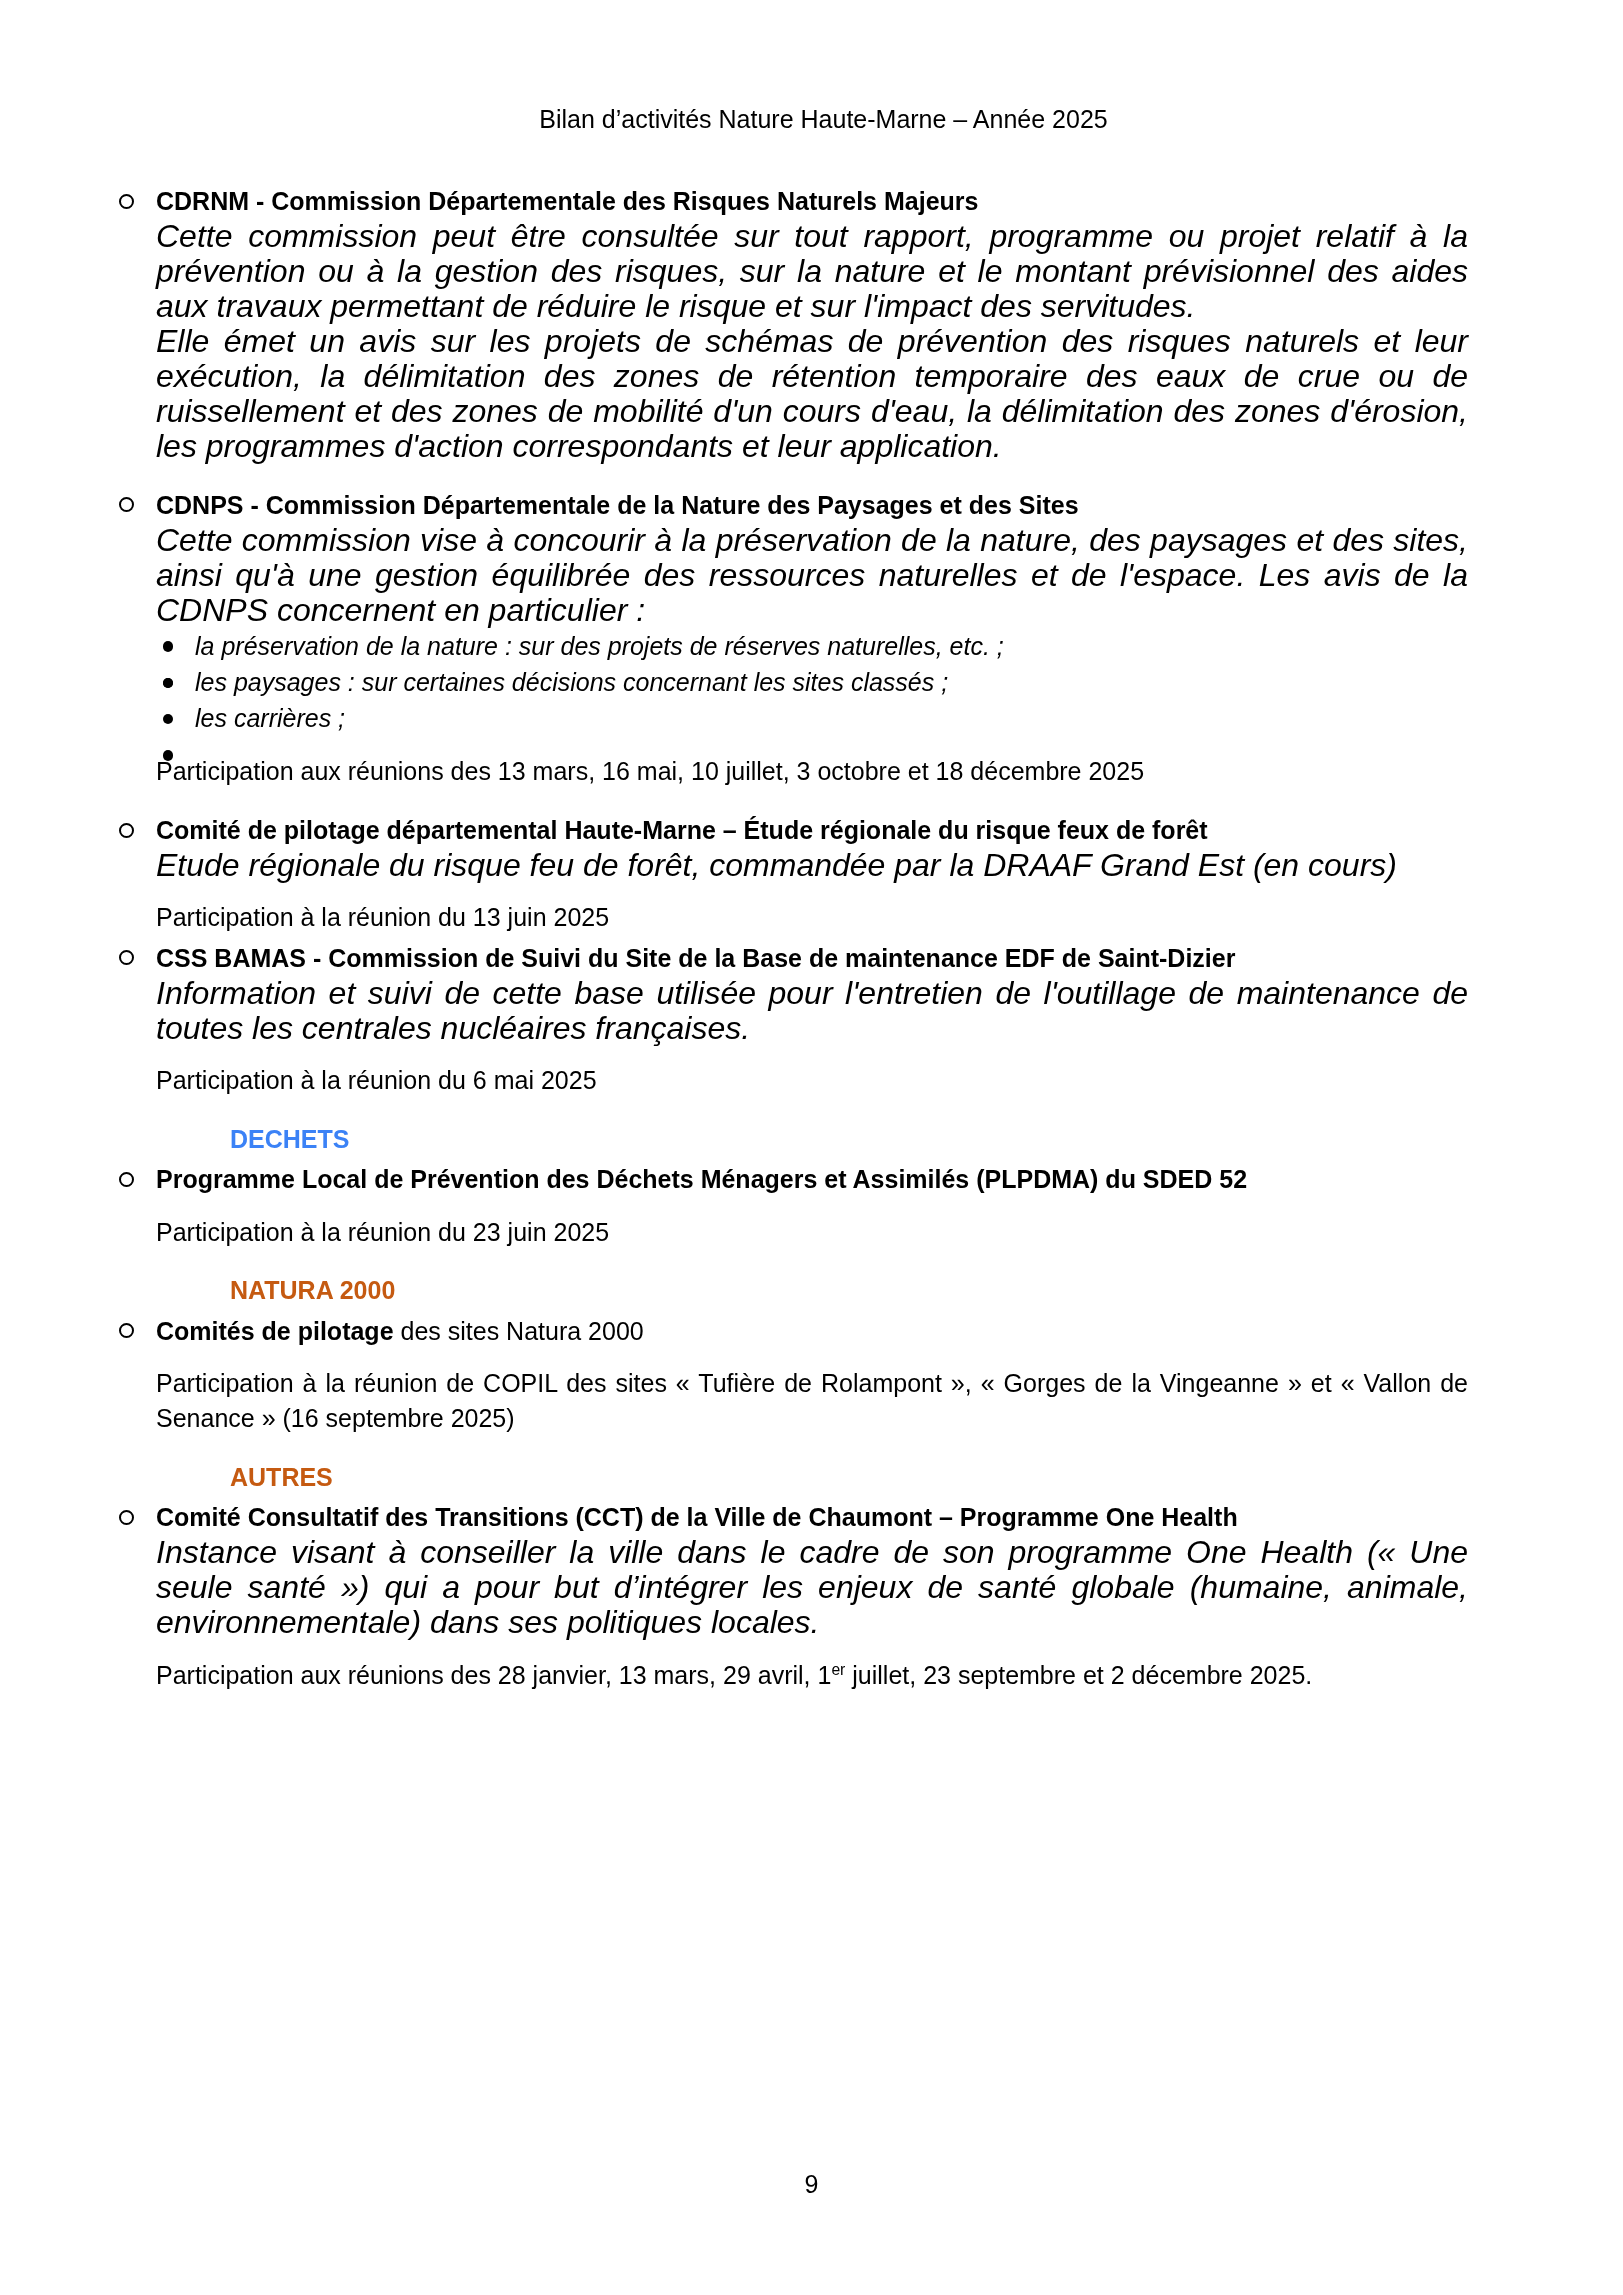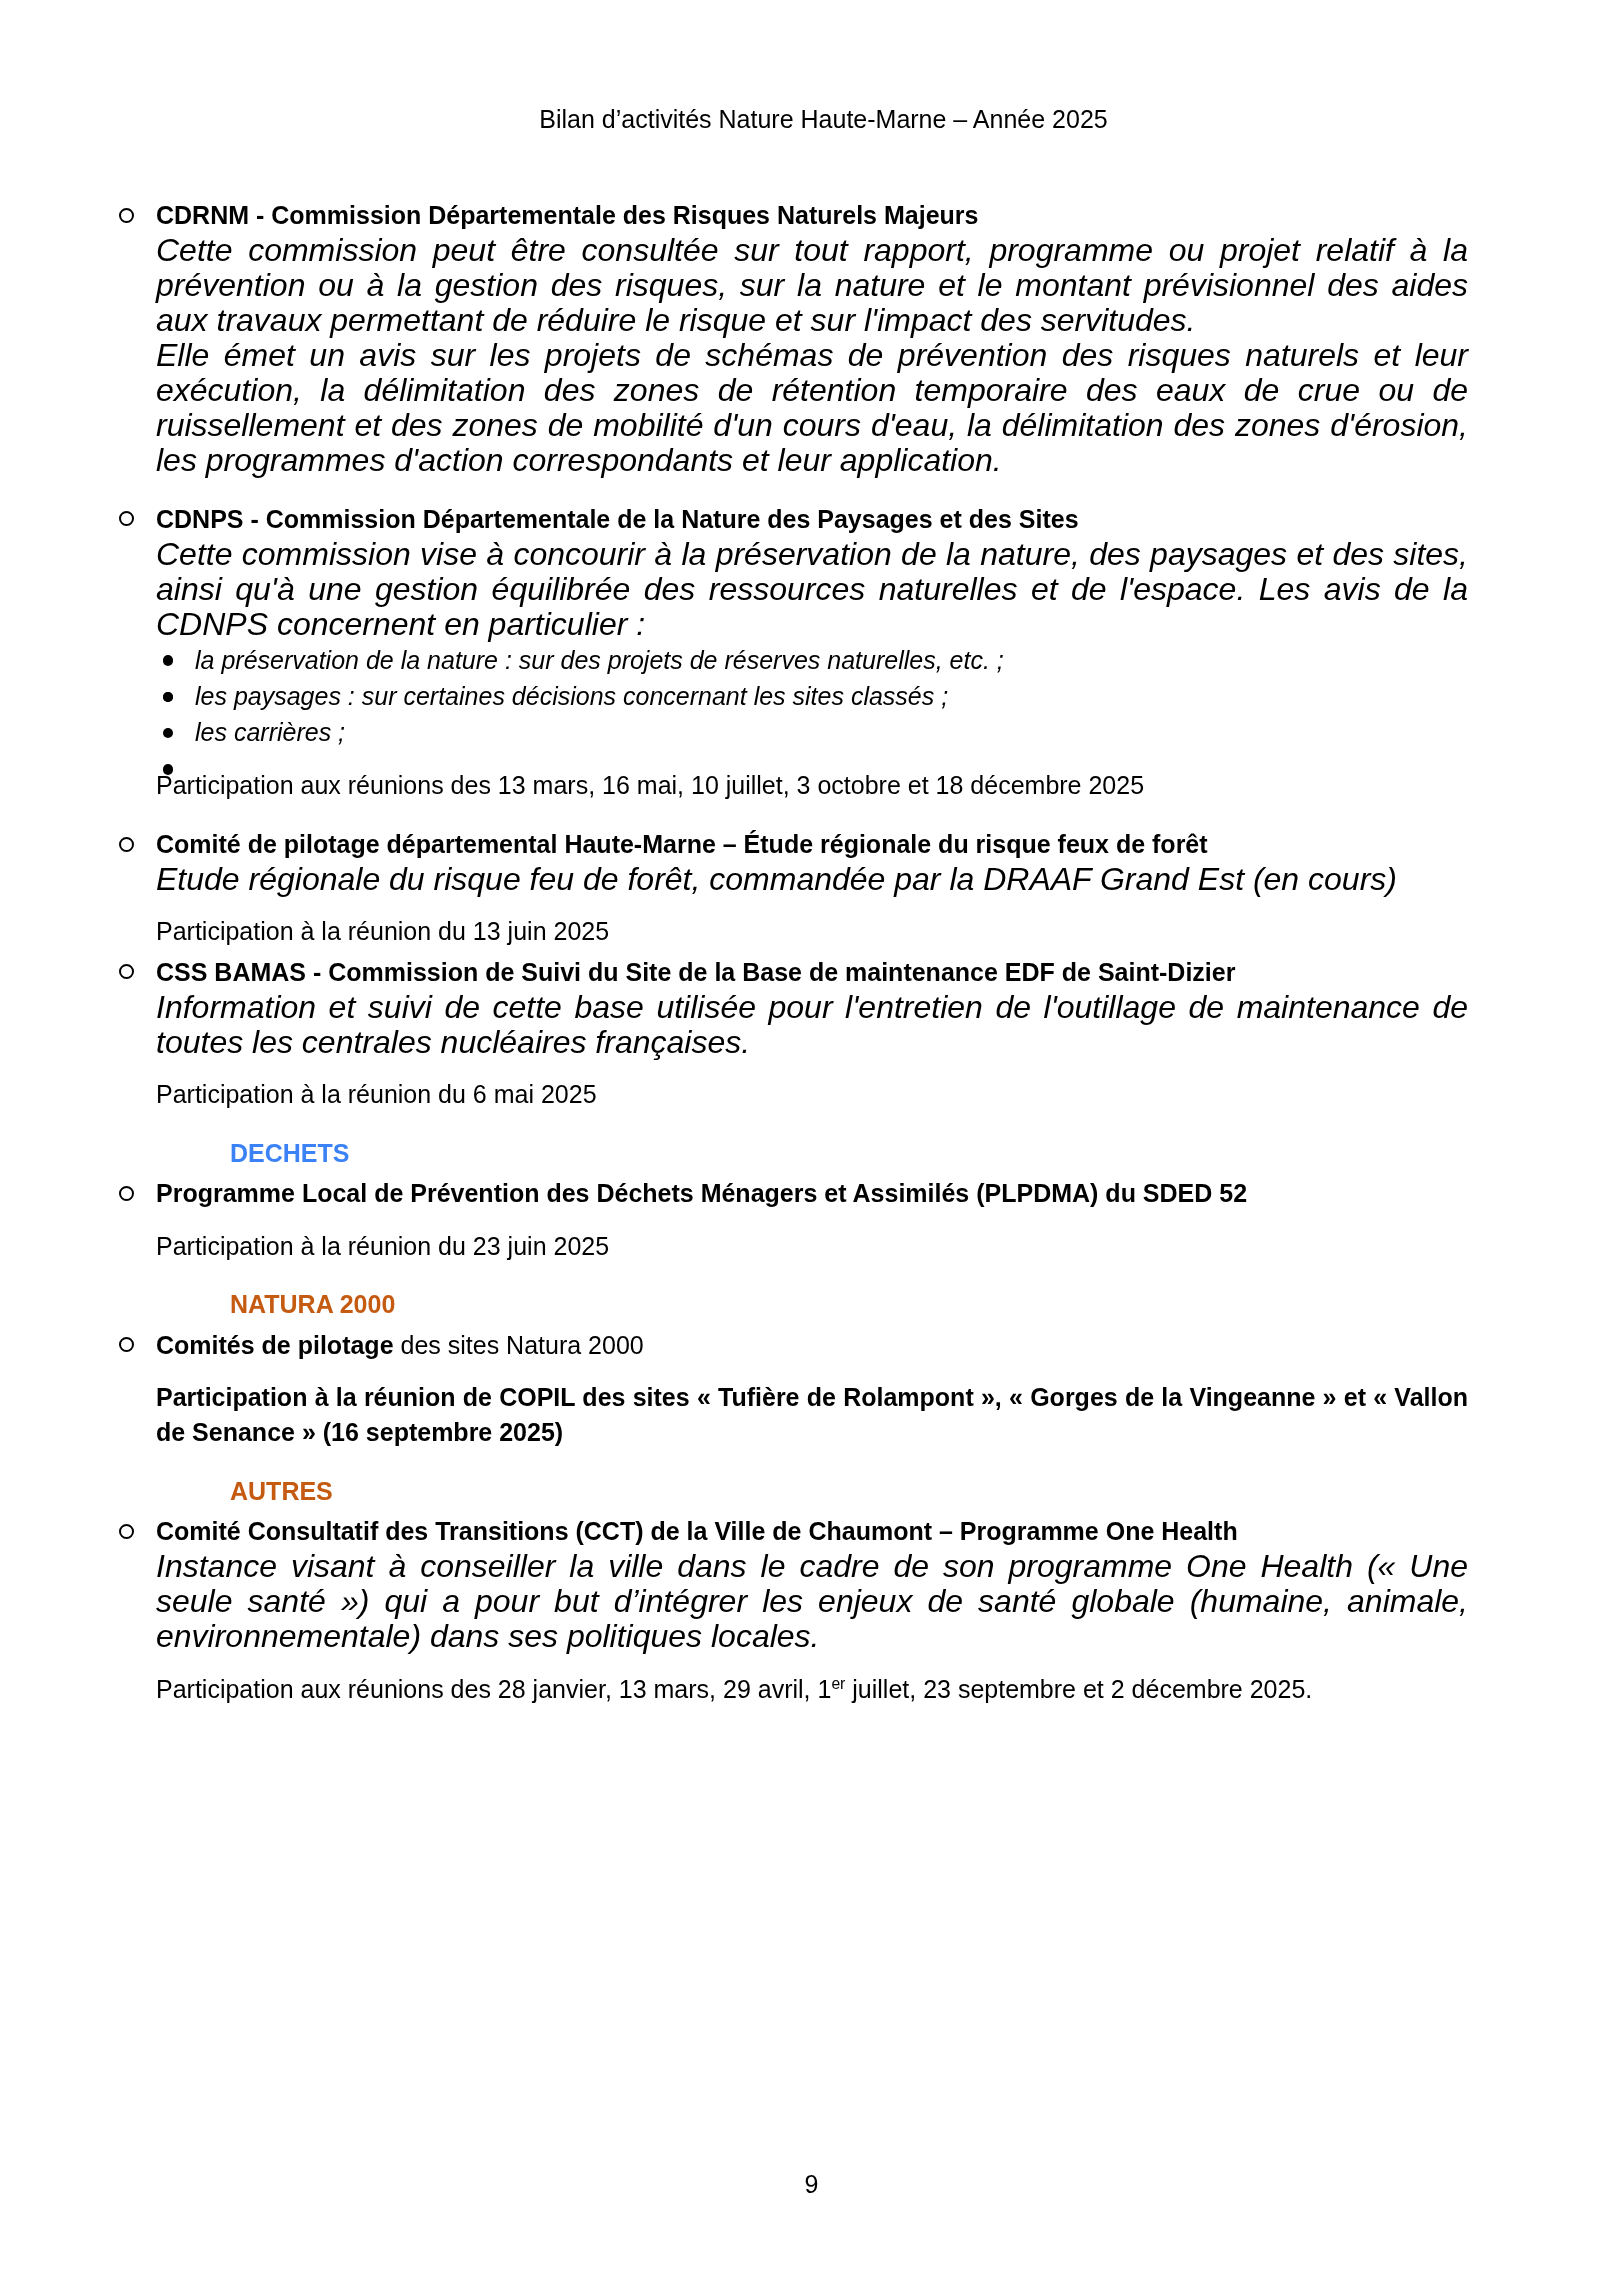--- a/index.html
+++ b/index.html
@@ -11,21 +11,21 @@
     position: relative;
     overflow: hidden;
   }
   .page { position: absolute; inset: 0; }
 
   .page-header {
     position: absolute; top: 102px; left: 12px; width: 100%;
     text-align: center; font-size: 25px; line-height: 35px;
   }
 
-  .content { position: absolute; top: 198px; left: 156px; width: 1312px; }
+  .content { position: absolute; top: 184px; left: 156px; width: 1312px; }
 
   .entry { position: relative; margin-top: 23.6px; }
   .entry.tight { margin-top: 5.2px; }
   .entry:first-child { margin-top: 0; }
 
   .ring {
     position: absolute; left: -37px; top: 9.8px;
     width: 11px; height: 11px;
     border: 2px solid #000; border-radius: 50%;
     box-sizing: content-box;
@@ -43,21 +43,21 @@
   .bullets li {
     position: relative; font-size: 25px; line-height: 35px;
     margin: 1.3px 0; padding-left: 39px; font-style: italic;
   }
   .dot {
     position: absolute; left: 6.5px; top: 12.4px;
     width: 10.5px; height: 10.5px; background: #000; border-radius: 50%;
   }
 
   .participation { font-size: 25px; line-height: 35px; margin: 17.7px 0 0 0; }
-  .participation.justify { text-align: justify; font-weight: bold; }
+  .participation.justify { text-align: justify; }
 
   .cat {
     font-size: 25px; line-height: 35px; font-weight: bold;
     margin: 23.6px 0 0 74px;
   }
 
   sup { font-size: 15.7px; line-height: 0; vertical-align: super; }
 
   .page-footer {
     position: absolute; top: 2167px; left: 0; width: 100%;

